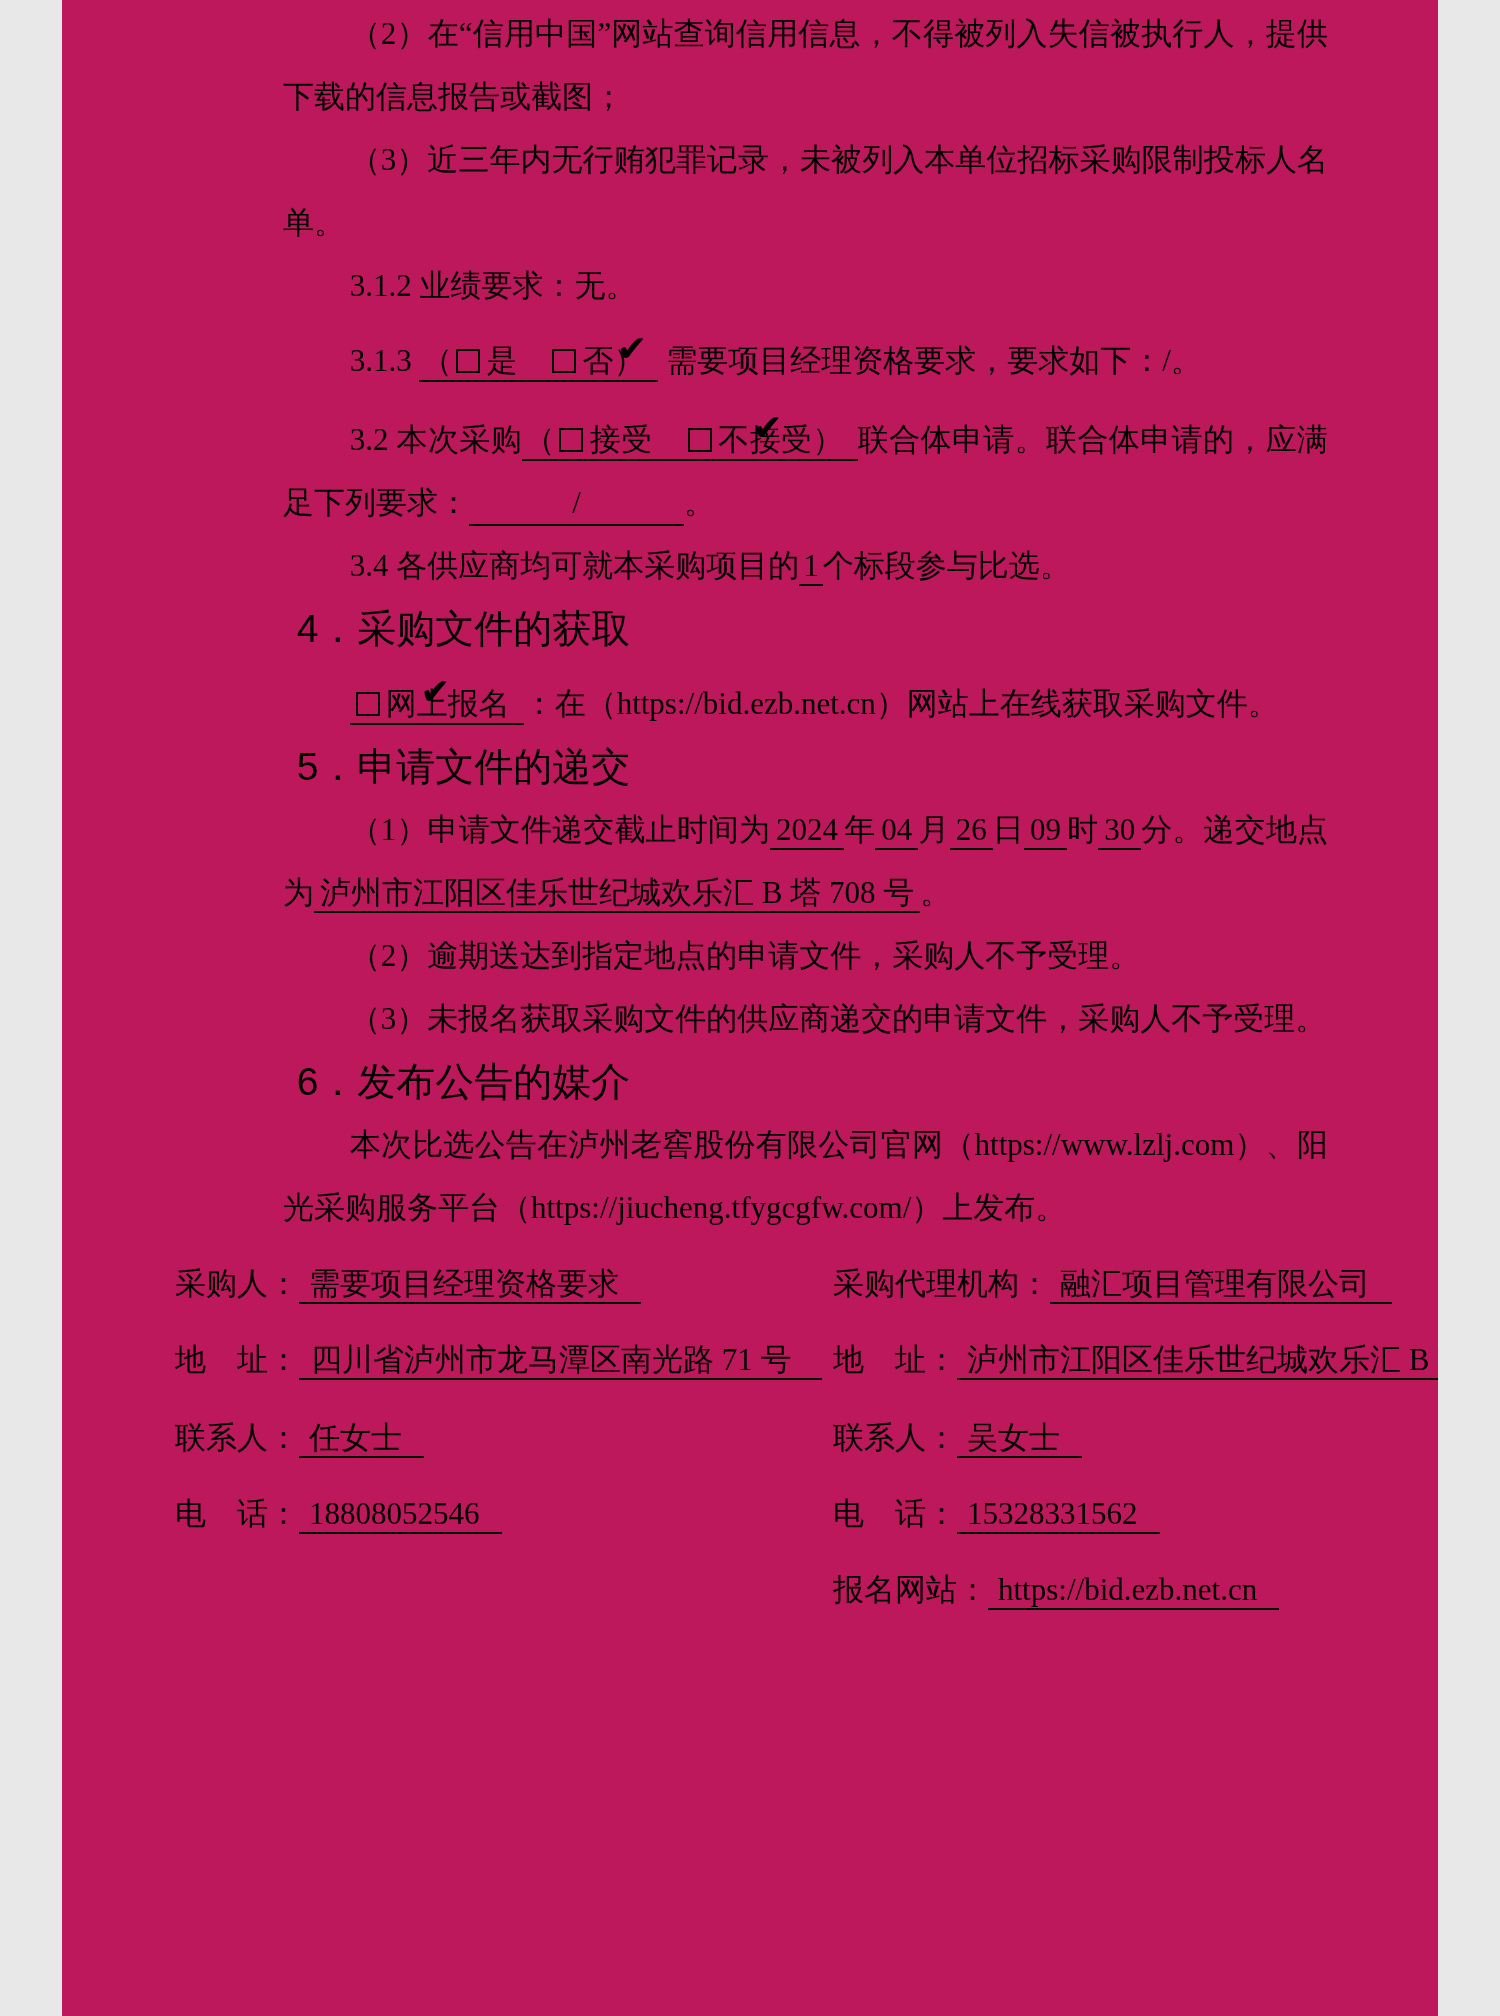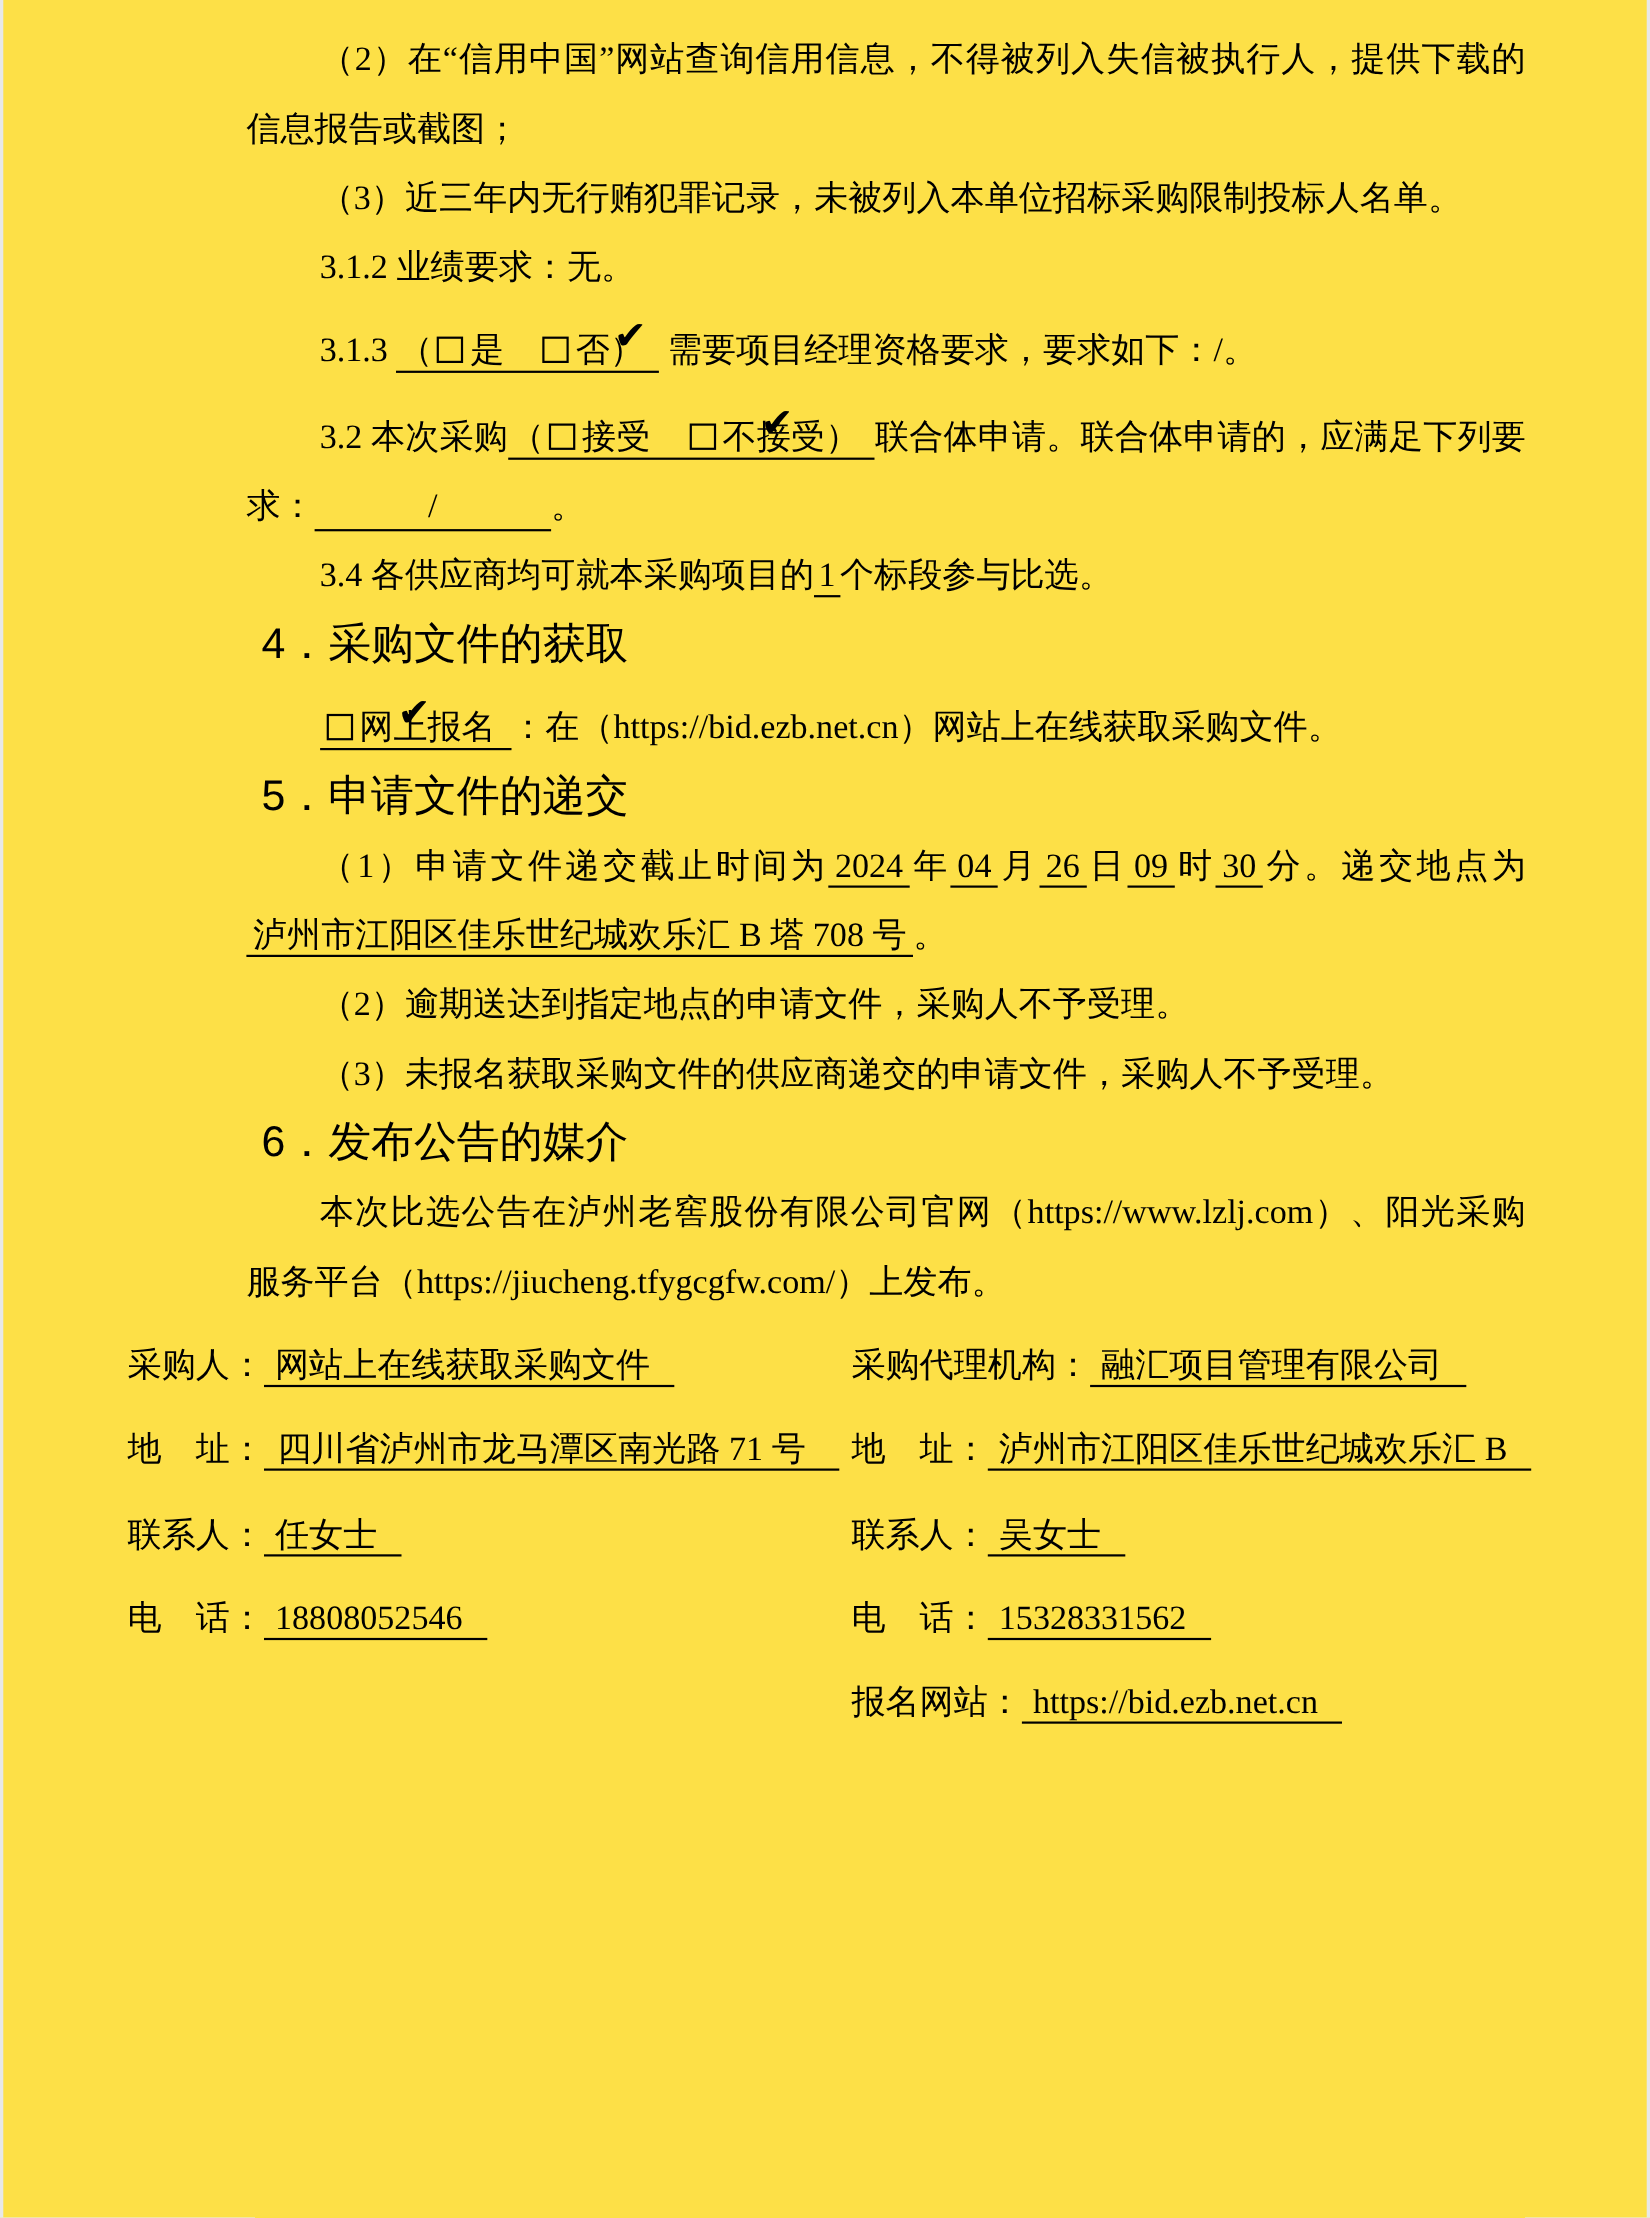--- a/index.html
+++ b/index.html
@@ -1,27 +1,27 @@
 <!DOCTYPE html>
 <html><head>
 <meta charset="utf-8">
 <style>
   html, body { margin: 0; padding: 0; background: #e8e8e8; }
   .page {
     position: relative;
-    width: 1494px;
+    width: 1376px;
     height: 2016px;
     margin: 0 auto;
-    background: #fde047;
+    background: #be185d;
     color: #000000;
     font-family: "Liberation Serif", "DejaVu Serif", serif;
     font-size: 31px;
     line-height: 63px;
     box-sizing: border-box;
-    padding: 22px 110px 0 113px;
+    padding: 2px 110px 0 113px;
     overflow: hidden;
   }
   .main { margin-left: 108px; }
   .p {
     text-align: justify;
     text-indent: 2.15em;
     margin: 0;
   }
   .p.mt-sm { margin-top: 12px; }
   .p.mt-md { margin-top: 16px; }
@@ -152,21 +152,21 @@
     <p class="p">
       <span>本次比选公告在泸州老窖股份有限公司官网（https://www.lzlj.com）、阳光采购服务平台（https://jiucheng.tfygcgfw.com/）上发布。</span>
     </p>
 
   </div>
 
   <div class="contacts">
 
     <div class="c-row mt14">
       <div class="cell nowrap">
-        <span class="lbl">采购人：</span><span class="uv">网站上在线获取采购文件</span>
+        <span class="lbl">采购人：</span><span class="uv">需要项目经理资格要求</span>
       </div>
       <div class="cell nowrap">
         <span class="lbl">采购代理机构：</span><span class="uv">融汇项目管理有限公司</span>
       </div>
     </div>
 
     <div class="c-row mt14">
       <div class="cell nowrap">
         <span class="lbl">地　址：</span><span class="uv narrow">四川省泸州市龙马潭区南光路 71 号</span>
       </div>

